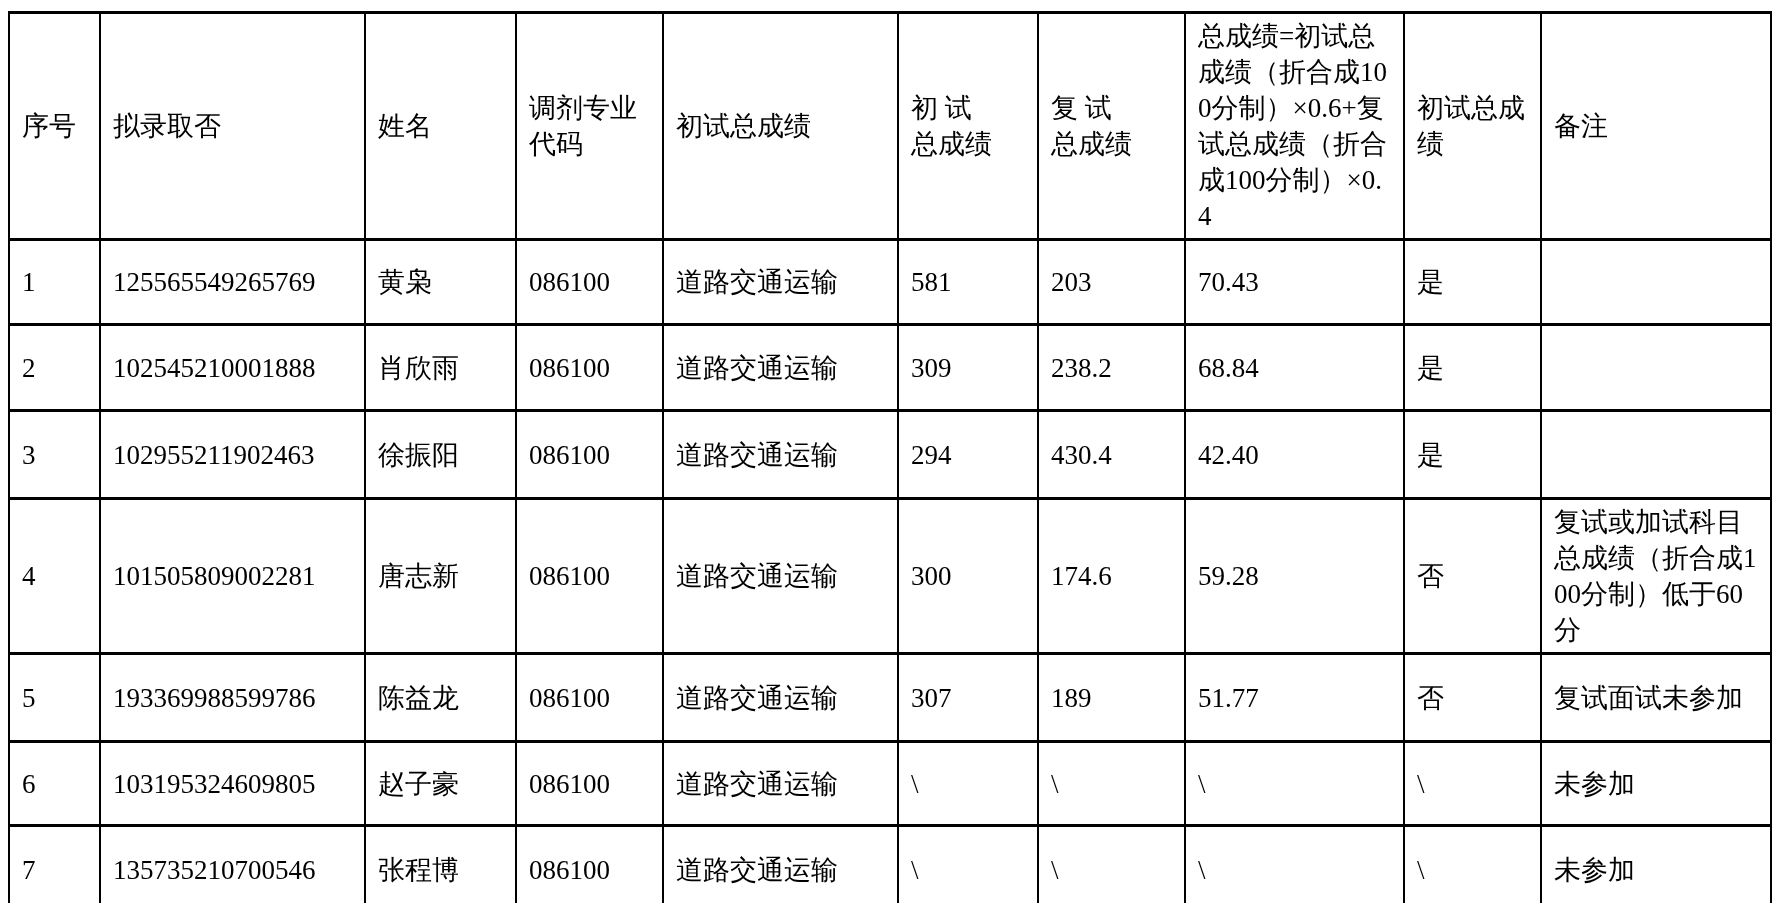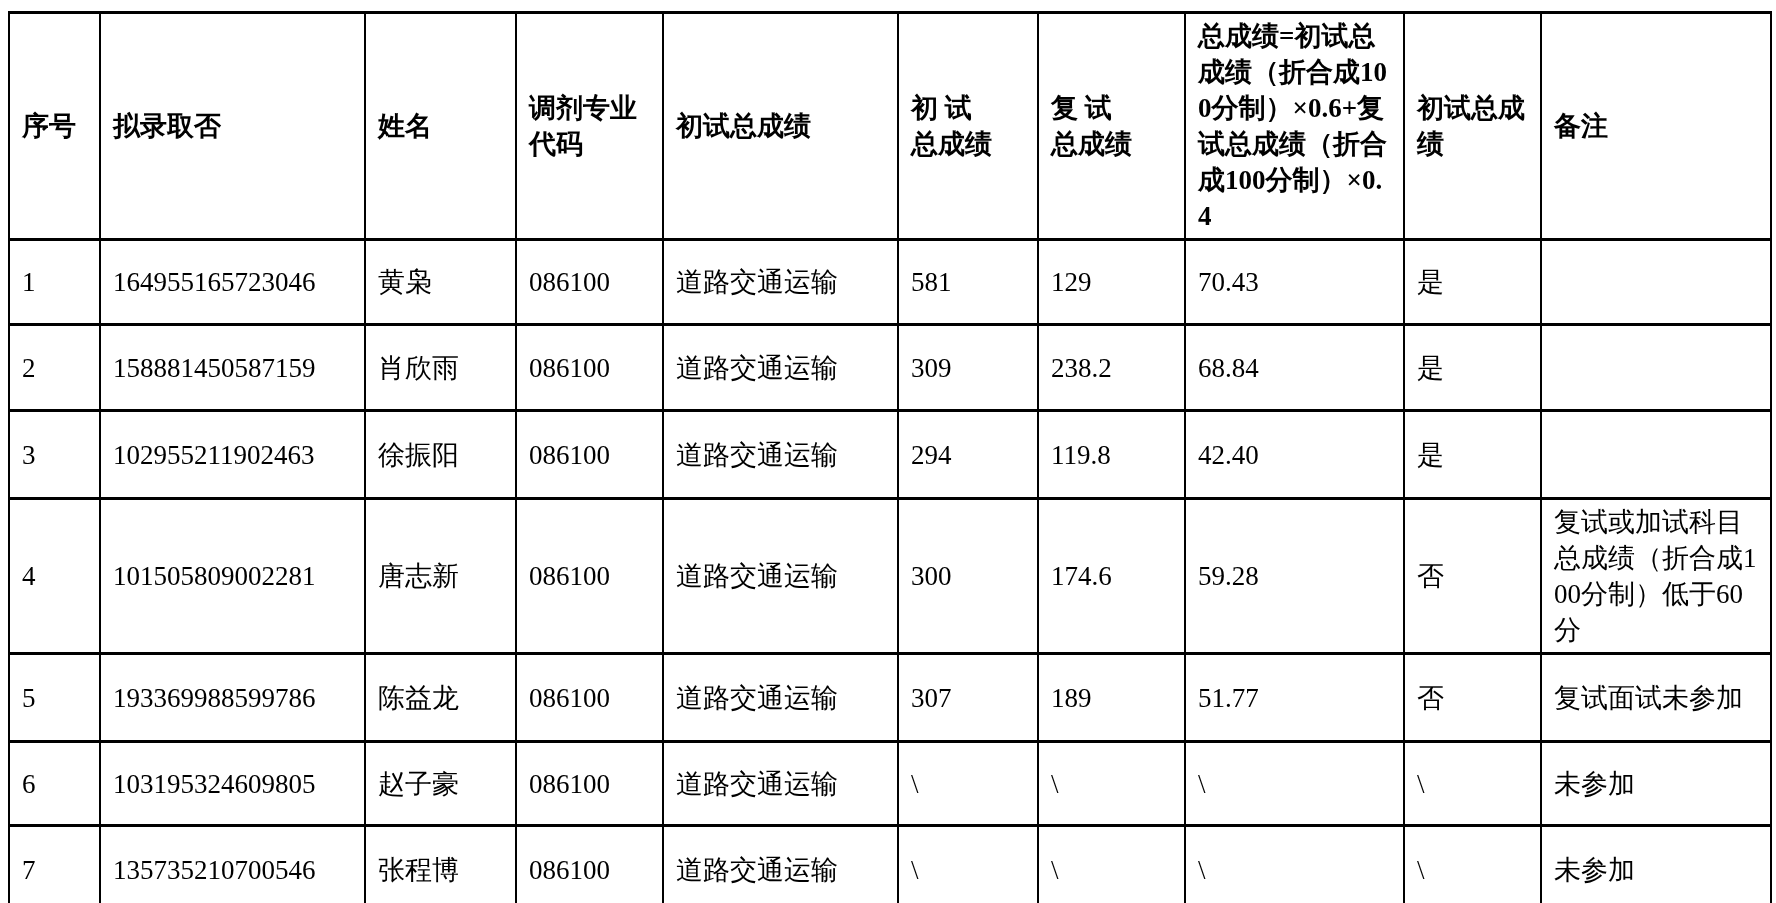--- a/index.html
+++ b/index.html
@@ -27,21 +27,21 @@
     border-bottom: 3px solid #000;
     font-size: 27px;
     line-height: 36px;
     font-weight: normal;
     text-align: left;
     vertical-align: middle;
     padding: 4px 8px 4px 12px;
     word-break: break-all;
     overflow: hidden;
   }
-  table.grid th { white-space: pre-line; font-weight: bold; }
+  table.grid th { white-space: pre-line; }
   tr.rh  { height: 224px; }
   tr.r0  { height: 85px;  }
   tr.r1  { height: 86px;  }
   tr.r2  { height: 88px;  }
   tr.r3  { height: 139px; }
   tr.r4  { height: 88px;  }
   tr.r5  { height: 84px;  }
   tr.r6  { height: 88px;  }
 </style>
 </head>
@@ -73,50 +73,50 @@
         <th>复 试
 总成绩</th>
         <th>总成绩=初试总成绩（折合成100分制）×0.6+复试总成绩（折合成100分制）×0.4</th>
         <th>初试总成绩</th>
         <th>备注</th>
       </tr>
     </thead>
     <tbody>
       <tr class="r0">
         <td>1</td>
-        <td>164955165723046</td>
+        <td>125565549265769</td>
         <td>黄枭</td>
         <td>086100</td>
         <td>道路交通运输</td>
         <td>581</td>
-        <td>129</td>
+        <td>203</td>
         <td>70.43</td>
         <td>是</td>
         <td></td>
       </tr>
       <tr class="r1">
         <td>2</td>
-        <td>158881450587159</td>
+        <td>102545210001888</td>
         <td>肖欣雨</td>
         <td>086100</td>
         <td>道路交通运输</td>
         <td>309</td>
         <td>238.2</td>
         <td>68.84</td>
         <td>是</td>
         <td></td>
       </tr>
       <tr class="r2">
         <td>3</td>
         <td>102955211902463</td>
         <td>徐振阳</td>
         <td>086100</td>
         <td>道路交通运输</td>
         <td>294</td>
-        <td>119.8</td>
+        <td>430.4</td>
         <td>42.40</td>
         <td>是</td>
         <td></td>
       </tr>
       <tr class="r3">
         <td>4</td>
         <td>101505809002281</td>
         <td>唐志新</td>
         <td>086100</td>
         <td>道路交通运输</td>

